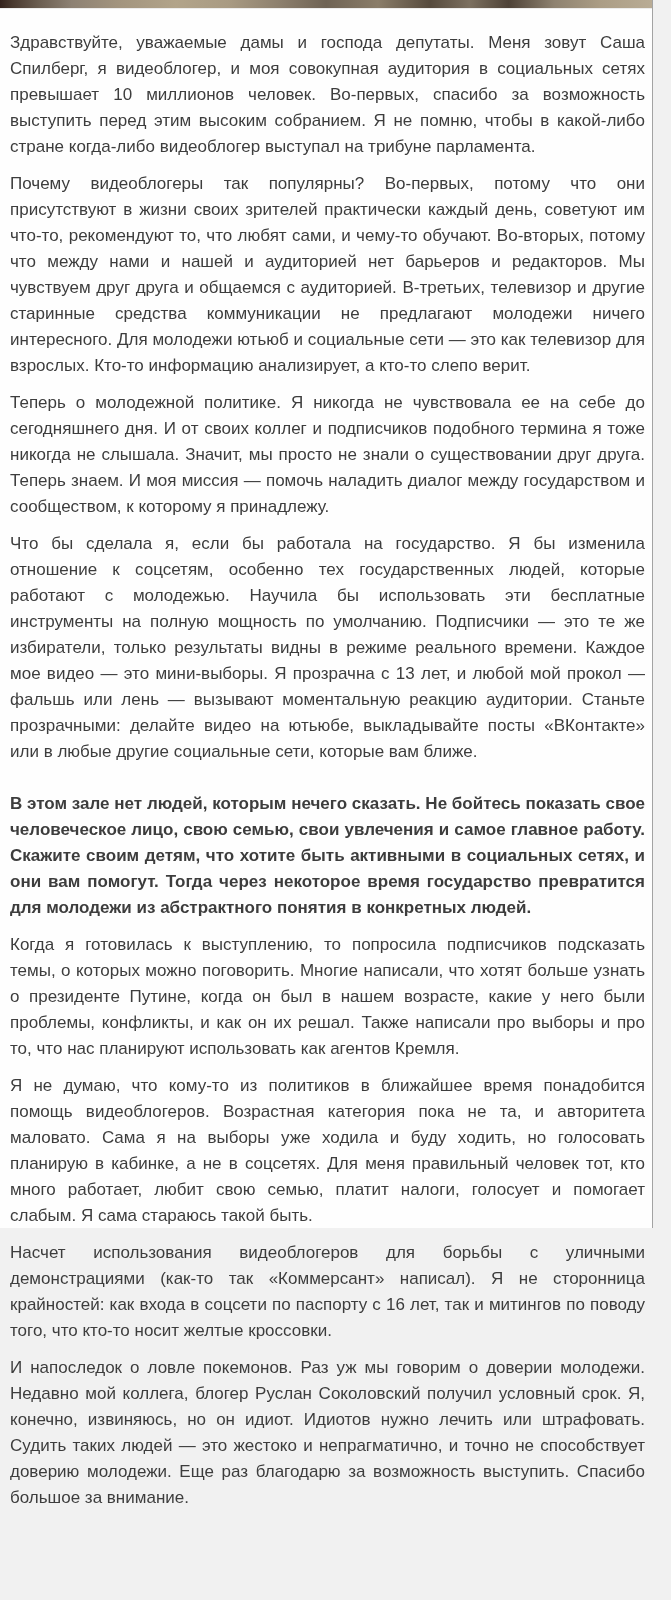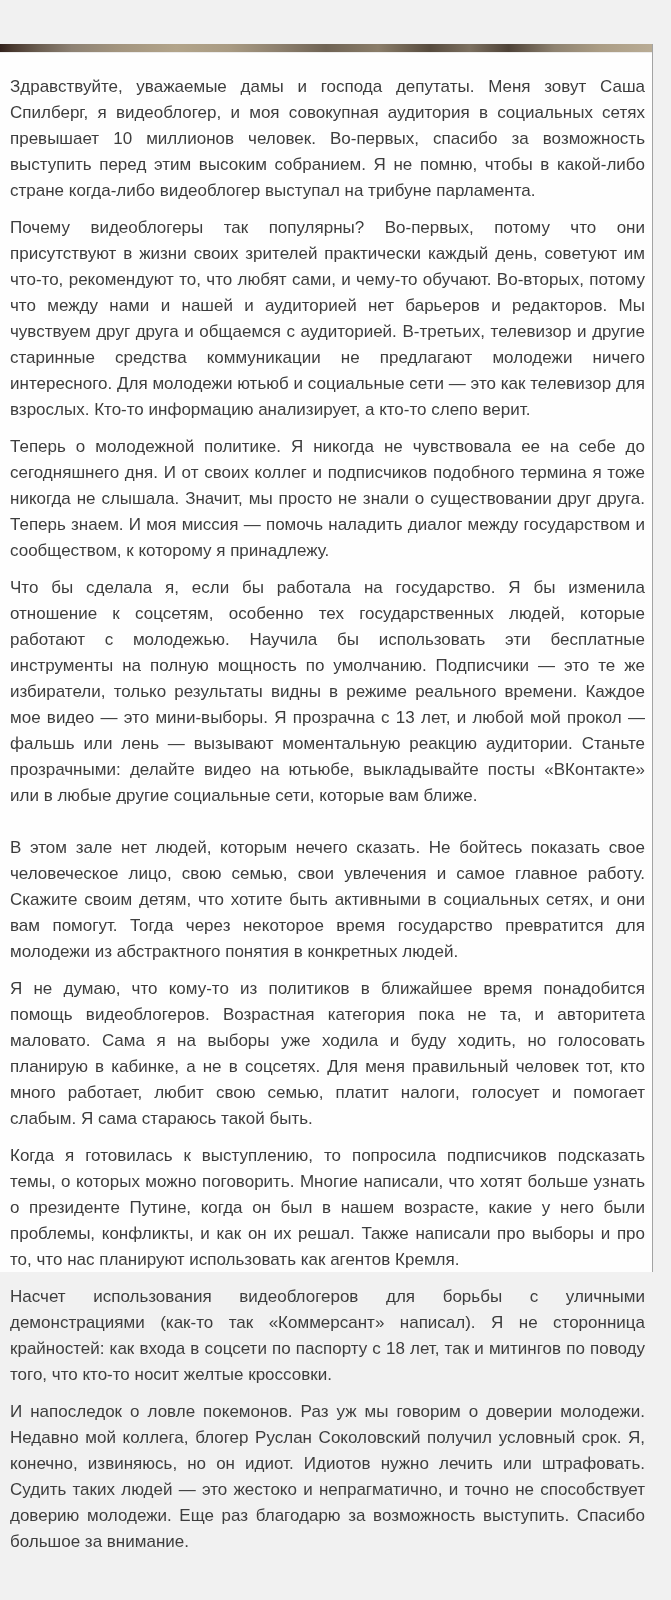--- a/index.html
+++ b/index.html
@@ -16,21 +16,20 @@
     overflow: hidden;
   }
   .content-card {
     position: absolute;
     left: 0;
     top: 0;
     width: 652px;
     height: 1228px;
     background: #fefefe;
     border-right: 1px solid #a3a3a3;
-    margin-top: 44px;
   }
   .photo-strip {
     width: 652px;
     height: 8px;
     background:
       linear-gradient(90deg,
         #33221c 0%, #4a3a30 2%, #6b5e51 6%, #8d8173 11%,
         #a2947e 18%, #b2a48a 27%, #a99b83 35%, #8c7f6d 43%,
         #6f6354 50%, #8a7d69 58%, #564a3d 66%, #7c7060 72%,
         #4e4237 78%, #8e8270 85%, #ab9d85 92%, #b9ac95 100%);
@@ -41,34 +40,35 @@
     color: #3d3d3d;
     font-size: 17px;
     line-height: 26px;
     text-align: justify;
   }
   .article p {
     margin: 0 0 11px 0;
   }
   .article p.extra-gap {
     margin-top: 26px;
+    font-weight: bold;
   }
 </style>
 </head>
 <body>
 
 <div class="page">
   <div class="content-card">
     <div class="photo-strip"></div>
     <div class="article">
       <p>Здравствуйте, уважаемые дамы и господа депутаты. Меня зовут Саша Спилберг, я видеоблогер, и моя совокупная аудитория в социальных сетях превышает 10 миллионов человек. Во-первых, спасибо за возможность выступить перед этим высоким собранием. Я не помню, чтобы в какой-либо стране когда-либо видеоблогер выступал на трибуне парламента.</p>
       <p>Почему видеоблогеры так популярны? Во-первых, потому что они присутствуют в жизни своих зрителей практически каждый день, советуют им что-то, рекомендуют то, что любят сами, и чему-то обучают. Во-вторых, потому что между нами и нашей и аудиторией нет барьеров и редакторов. Мы чувствуем друг друга и общаемся с аудиторией. В-третьих, телевизор и другие старинные средства коммуникации не предлагают молодежи ничего интересного. Для молодежи ютьюб и социальные сети — это как телевизор для взрослых. Кто-то информацию анализирует, а кто-то слепо верит.</p>
       <p>Теперь о молодежной политике. Я никогда не чувствовала ее на себе до сегодняшнего дня. И от своих коллег и подписчиков подобного термина я тоже никогда не слышала. Значит, мы просто не знали о существовании друг друга. Теперь знаем. И моя миссия — помочь наладить диалог между государством и сообществом, к которому я принадлежу.</p>
       <p>Что бы сделала я, если бы работала на государство. Я бы изменила отношение к соцсетям, особенно тех государственных людей, которые работают с молодежью. Научила бы использовать эти бесплатные инструменты на полную мощность по умолчанию. Подписчики — это те же избиратели, только результаты видны в режиме реального времени. Каждое мое видео — это мини-выборы. Я прозрачна с 13 лет, и любой мой прокол — фальшь или лень — вызывают моментальную реакцию аудитории. Станьте прозрачными: делайте видео на ютьюбе, выкладывайте посты «ВКонтакте» или в любые другие социальные сети, которые вам ближе.</p>
       <p class="extra-gap">В этом зале нет людей, которым нечего сказать. Не бойтесь показать свое человеческое лицо, свою семью, свои увлечения и самое главное работу. Скажите своим детям, что хотите быть активными в социальных сетях, и они вам помогут. Тогда через некоторое время государство превратится для молодежи из абстрактного понятия в конкретных людей.</p>
+      <p>Когда я готовилась к выступлению, то попросила подписчиков подсказать темы, о которых можно поговорить. Многие написали, что хотят больше узнать о президенте Путине, когда он был в нашем возрасте, какие у него были проблемы, конфликты, и как он их решал. Также написали про выборы и про то, что нас планируют использовать как агентов Кремля.</p>
       <p>Я не думаю, что кому-то из политиков в ближайшее время понадобится помощь видеоблогеров. Возрастная категория пока не та, и авторитета маловато. Сама я на выборы уже ходила и буду ходить, но голосовать планирую в кабинке, а не в соцсетях. Для меня правильный человек тот, кто много работает, любит свою семью, платит налоги, голосует и помогает слабым. Я сама стараюсь такой быть.</p>
-      <p>Когда я готовилась к выступлению, то попросила подписчиков подсказать темы, о которых можно поговорить. Многие написали, что хотят больше узнать о президенте Путине, когда он был в нашем возрасте, какие у него были проблемы, конфликты, и как он их решал. Также написали про выборы и про то, что нас планируют использовать как агентов Кремля.</p>
-      <p>Насчет использования видеоблогеров для борьбы с уличными демонстрациями (как-то так «Коммерсант» написал). Я не сторонница крайностей: как входа в соцсети по паспорту с 18 лет, так и митингов по поводу того, что кто-то носит желтые кроссовки.</p>
+      <p>Насчет использования видеоблогеров для борьбы с уличными демонстрациями (как-то так «Коммерсант» написал). Я не сторонница крайностей: как входа в соцсети по паспорту с 16 лет, так и митингов по поводу того, что кто-то носит желтые кроссовки.</p>
       <p>И напоследок о ловле покемонов. Раз уж мы говорим о доверии молодежи. Недавно мой коллега, блогер Руслан Соколовский получил условный срок. Я, конечно, извиняюсь, но он идиот. Идиотов нужно лечить или штрафовать. Судить таких людей — это жестоко и непрагматично, и точно не способствует доверию молодежи. Еще раз благодарю за возможность выступить. Спасибо большое за внимание.</p>
     </div>
   </div>
   <div style="position:absolute; right:0; top:0; width:18px; height:1600px; background:#f1f1f1;"></div>
 </div>
 
 </body></html>

